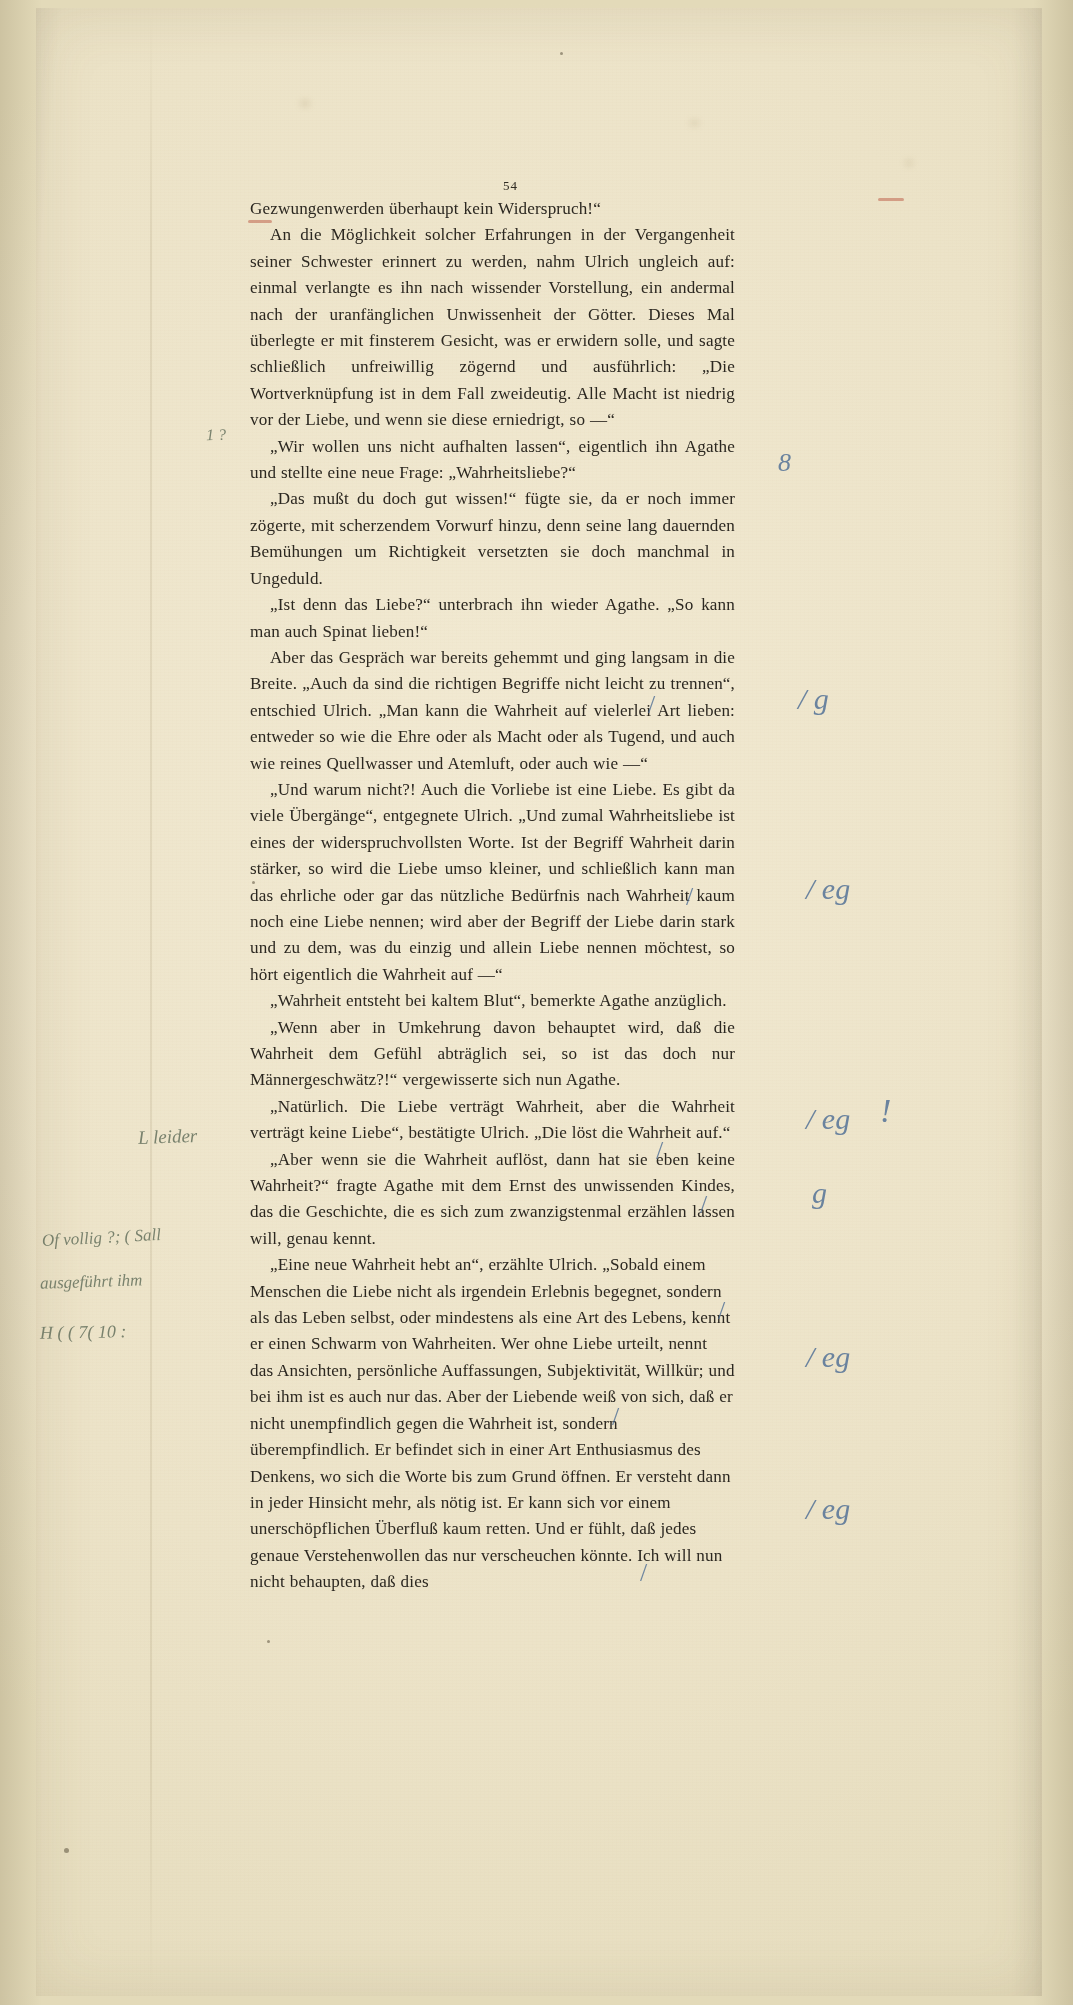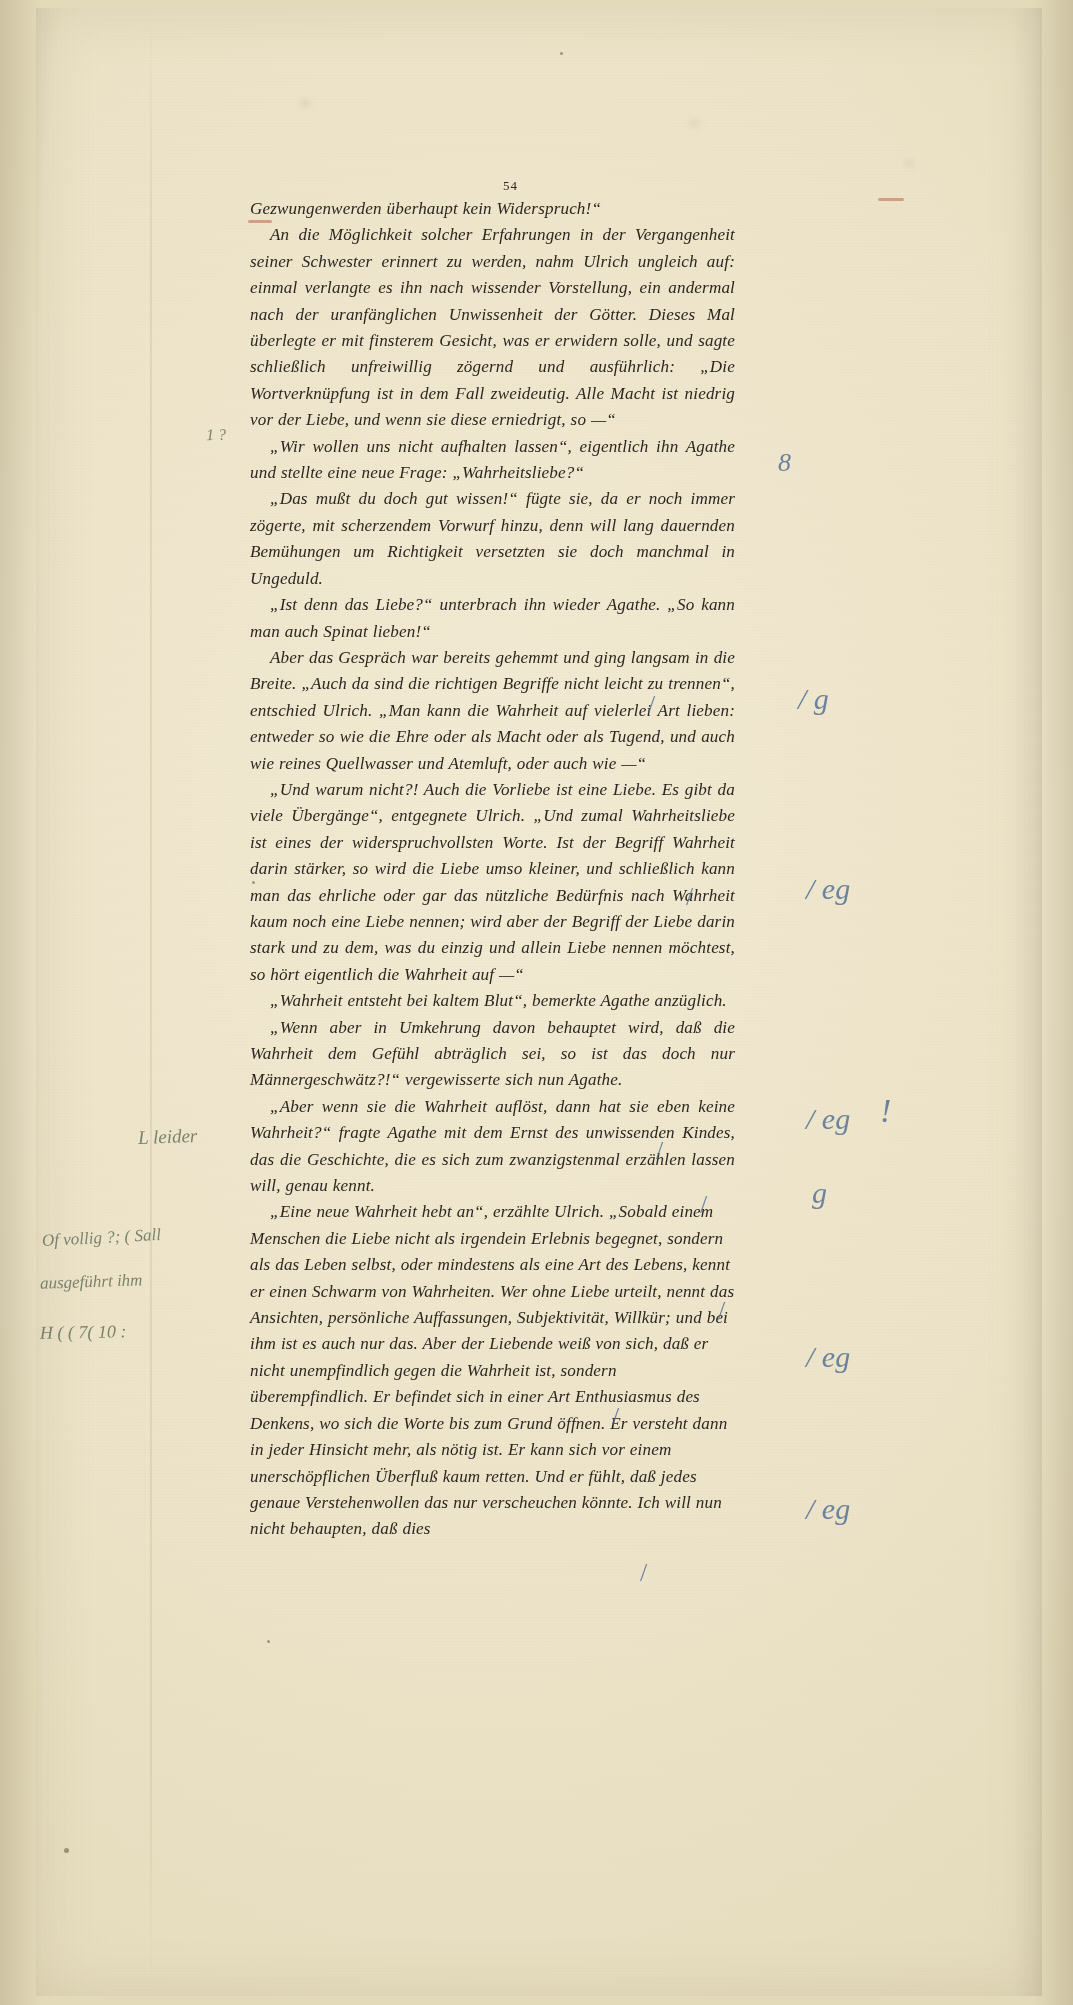--- a/index.html
+++ b/index.html
@@ -80,21 +80,20 @@
     left: 250px;
     top: 196px;
     width: 485px;
     font-size: 17.1px;
     line-height: 26.4px;
     color: #2b2720;
     text-align: justify;
     text-justify: inter-word;
     letter-spacing: 0.15px;
     word-spacing: 0.4px;
-    font-style: italic;
   }
   #text-block p {
     margin: 0;
     text-indent: 20px;
   }
   #text-block p.noindent { text-indent: 0; }
   #text-block p.last { text-align: left; }
   .mark-blue {
     position: absolute;
     color: #4a6b94;
@@ -156,26 +155,27 @@
   <div class="dot" style="left:267px; top:1640px;"></div>
   <div class="dot" style="left:64px; top:1848px; width:5px; height:5px;"></div>
   <div class="dot" style="left:252px; top:881px;"></div>
 
   <div id="page-number">54</div>
 
   <div id="text-block">
       <p class="noindent ">Gezwungenwerden überhaupt kein Widerspruch!“</p>
       <p class="">An die Möglichkeit solcher Erfahrungen in der Vergangenheit seiner Schwester erinnert zu werden, nahm Ulrich ungleich auf: einmal verlangte es ihn nach wissender Vorstellung, ein andermal nach der uranfänglichen Unwissenheit der Götter. Dieses Mal überlegte er mit finsterem Gesicht, was er erwidern solle, und sagte schließlich unfreiwillig zögernd und ausführlich: „Die Wortverknüpfung ist in dem Fall zweideutig. Alle Macht ist niedrig vor der Liebe, und wenn sie diese erniedrigt, so —“</p>
       <p class="">„Wir wollen uns nicht aufhalten lassen“, eigentlich ihn Agathe und stellte eine neue Frage: „Wahrheitsliebe?“</p>
-      <p class="">„Das mußt du doch gut wissen!“ fügte sie, da er noch immer zögerte, mit scherzendem Vorwurf hinzu, denn will lang dauernden Bemühungen um Richtigkeit versetzten sie doch manchmal in Ungeduld.</p>
+      <p class="">„Das mußt du doch gut wissen!“ fügte sie, da er noch immer zögerte, mit scherzendem Vorwurf hinzu, denn seine lang dauernden Bemühungen um Richtigkeit versetzten sie doch manchmal in Ungeduld.</p>
       <p class="">„Ist denn das Liebe?“ unterbrach ihn wieder Agathe. „So kann man auch Spinat lieben!“</p>
       <p class="">Aber das Gespräch war bereits gehemmt und ging langsam in die Breite. „Auch da sind die richtigen Begriffe nicht leicht zu trennen“, entschied Ulrich. „Man kann die Wahrheit auf vielerlei Art lieben: entweder so wie die Ehre oder als Macht oder als Tugend, und auch wie reines Quellwasser und Atemluft, oder auch wie —“</p>
       <p class="">„Und warum nicht?! Auch die Vorliebe ist eine Liebe. Es gibt da viele Übergänge“, entgegnete Ulrich. „Und zumal Wahrheitsliebe ist eines der widerspruchvollsten Worte. Ist der Begriff Wahrheit darin stärker, so wird die Liebe umso kleiner, und schließlich kann man das ehrliche oder gar das nützliche Bedürfnis nach Wahrheit kaum noch eine Liebe nennen; wird aber der Begriff der Liebe darin stark und zu dem, was du einzig und allein Liebe nennen möchtest, so hört eigentlich die Wahrheit auf —“</p>
       <p class="">„Wahrheit entsteht bei kaltem Blut“, bemerkte Agathe anzüglich.</p>
       <p class="">„Wenn aber in Umkehrung davon behauptet wird, daß die Wahrheit dem Gefühl abträglich sei, so ist das doch nur Männergeschwätz?!“ vergewisserte sich nun Agathe.</p>
+      <p class="">„Natürlich. Die Liebe verträgt Wahrheit, aber die Wahrheit verträgt keine Liebe“, bestätigte Ulrich. „Die löst die Wahrheit auf.“</p>
       <p class="">„Aber wenn sie die Wahrheit auflöst, dann hat sie eben keine Wahrheit?“ fragte Agathe mit dem Ernst des unwissenden Kindes, das die Geschichte, die es sich zum zwanzigstenmal erzählen lassen will, genau kennt.</p>
       <p class="last">„Eine neue Wahrheit hebt an“, erzählte Ulrich. „Sobald einem Menschen die Liebe nicht als irgendein Erlebnis begegnet, sondern als das Leben selbst, oder mindestens als eine Art des Lebens, kennt er einen Schwarm von Wahrheiten. Wer ohne Liebe urteilt, nennt das Ansichten, persönliche Auffassungen, Subjektivität, Willkür; und bei ihm ist es auch nur das. Aber der Liebende weiß von sich, daß er nicht unempfindlich gegen die Wahrheit ist, sondern überempfindlich. Er befindet sich in einer Art Enthusiasmus des Denkens, wo sich die Worte bis zum Grund öffnen. Er versteht dann in jeder Hinsicht mehr, als nötig ist. Er kann sich vor einem unerschöpflichen Überfluß kaum retten. Und er fühlt, daß jedes genaue Verstehenwollen das nur verscheuchen könnte. Ich will nun nicht behaupten, daß dies</p>
     </div>
 
   <div class="mark-red" style="left:878px; top:198px; width:26px;"></div>
   <div class="mark-red" style="left:248px; top:220px; width:24px;"></div>
 
   <div class="hand" style="left:206px; top:426px; font-size:16px;">1 ?</div>
   <div class="hand" style="left:138px; top:1126px; font-size:19px;">L leider</div>
   <div class="hand" style="left:42px; top:1228px; font-size:17px; transform:rotate(-3deg);">Of vollig ?; ( Sall</div>

